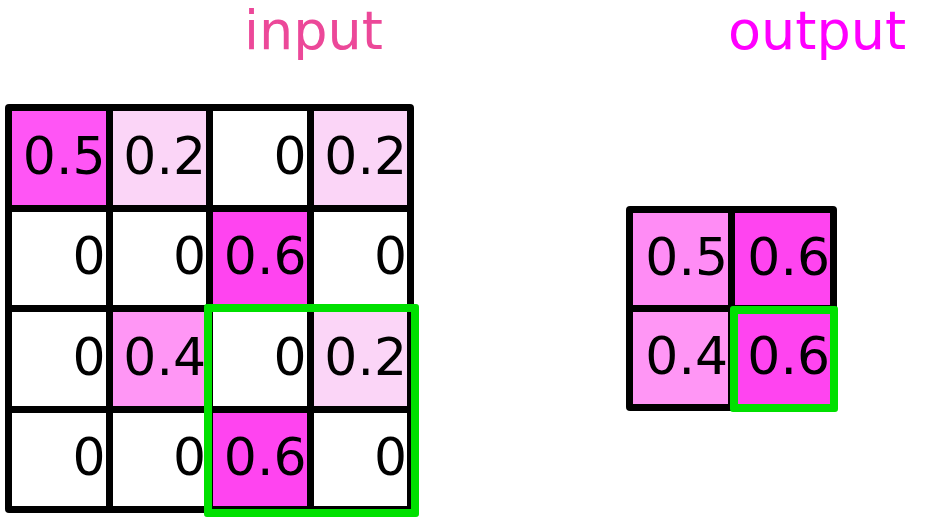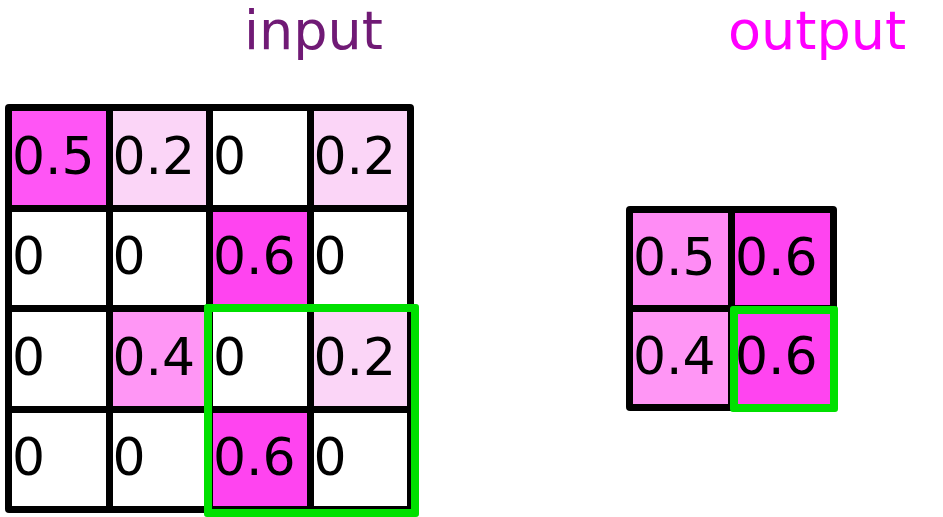--- a/index.html
+++ b/index.html
@@ -32,21 +32,21 @@
     position: absolute;
     background: #000000;
     box-sizing: border-box;
     display: grid;
   }
   .cell {
     position: relative;
     box-sizing: border-box;
     display: flex;
     align-items: center;
-    justify-content: flex-start;
+    justify-content: flex-end;
     font-size: 52px;
     line-height: 52px;
     color: #000000;
     background: #ffffff;
     overflow: visible;
     white-space: nowrap;
   }
   .cell span {
     display: block;
     transform: translateY(-2px);
@@ -97,21 +97,21 @@
     top: 306px;
     width: 108px;
     height: 106px;
   }
 </style>
 </head>
 <body>
 
 <div>
 
-  <div class="title" id="title-input" style="color: #701a75;">input</div>
+  <div class="title" id="title-input" style="color: #ec4899;">input</div>
 
   <div class="title" id="title-output" style="color: rgb(255, 0, 255); margin-left: 10px;">output</div>
 
   <div class="grid" id="grid-input" style="background: rgb(0, 0, 0);">
       <div class="cell" style="background: rgb(255, 85, 245);">
         <span>0.5</span>
       </div>
       <div class="cell" style="background: rgb(251, 213, 247);">
         <span>0.2</span>
       </div>

